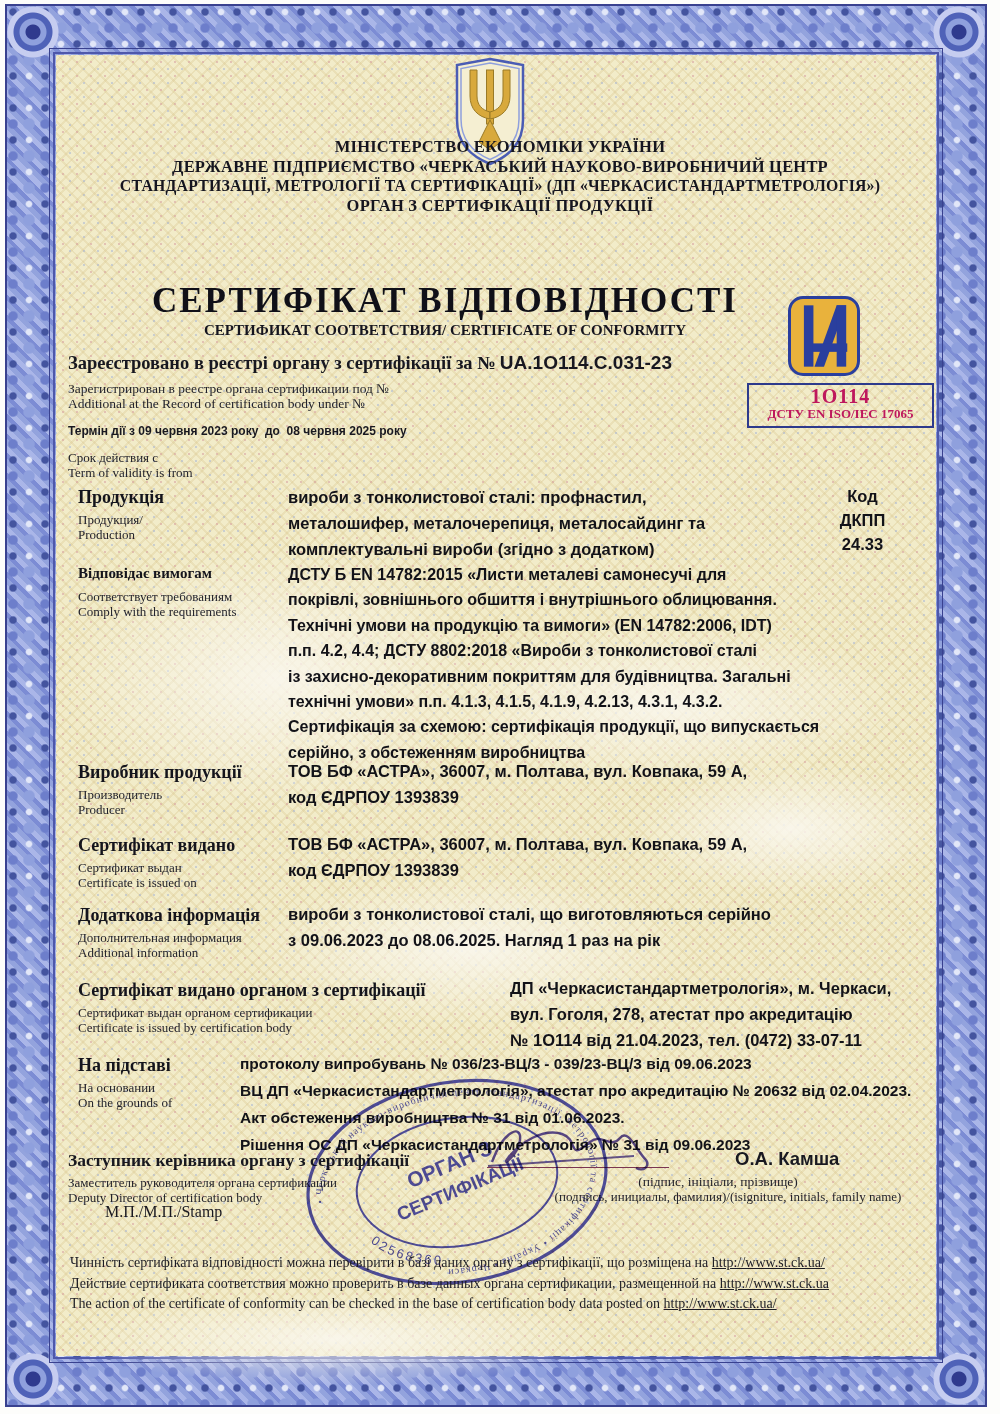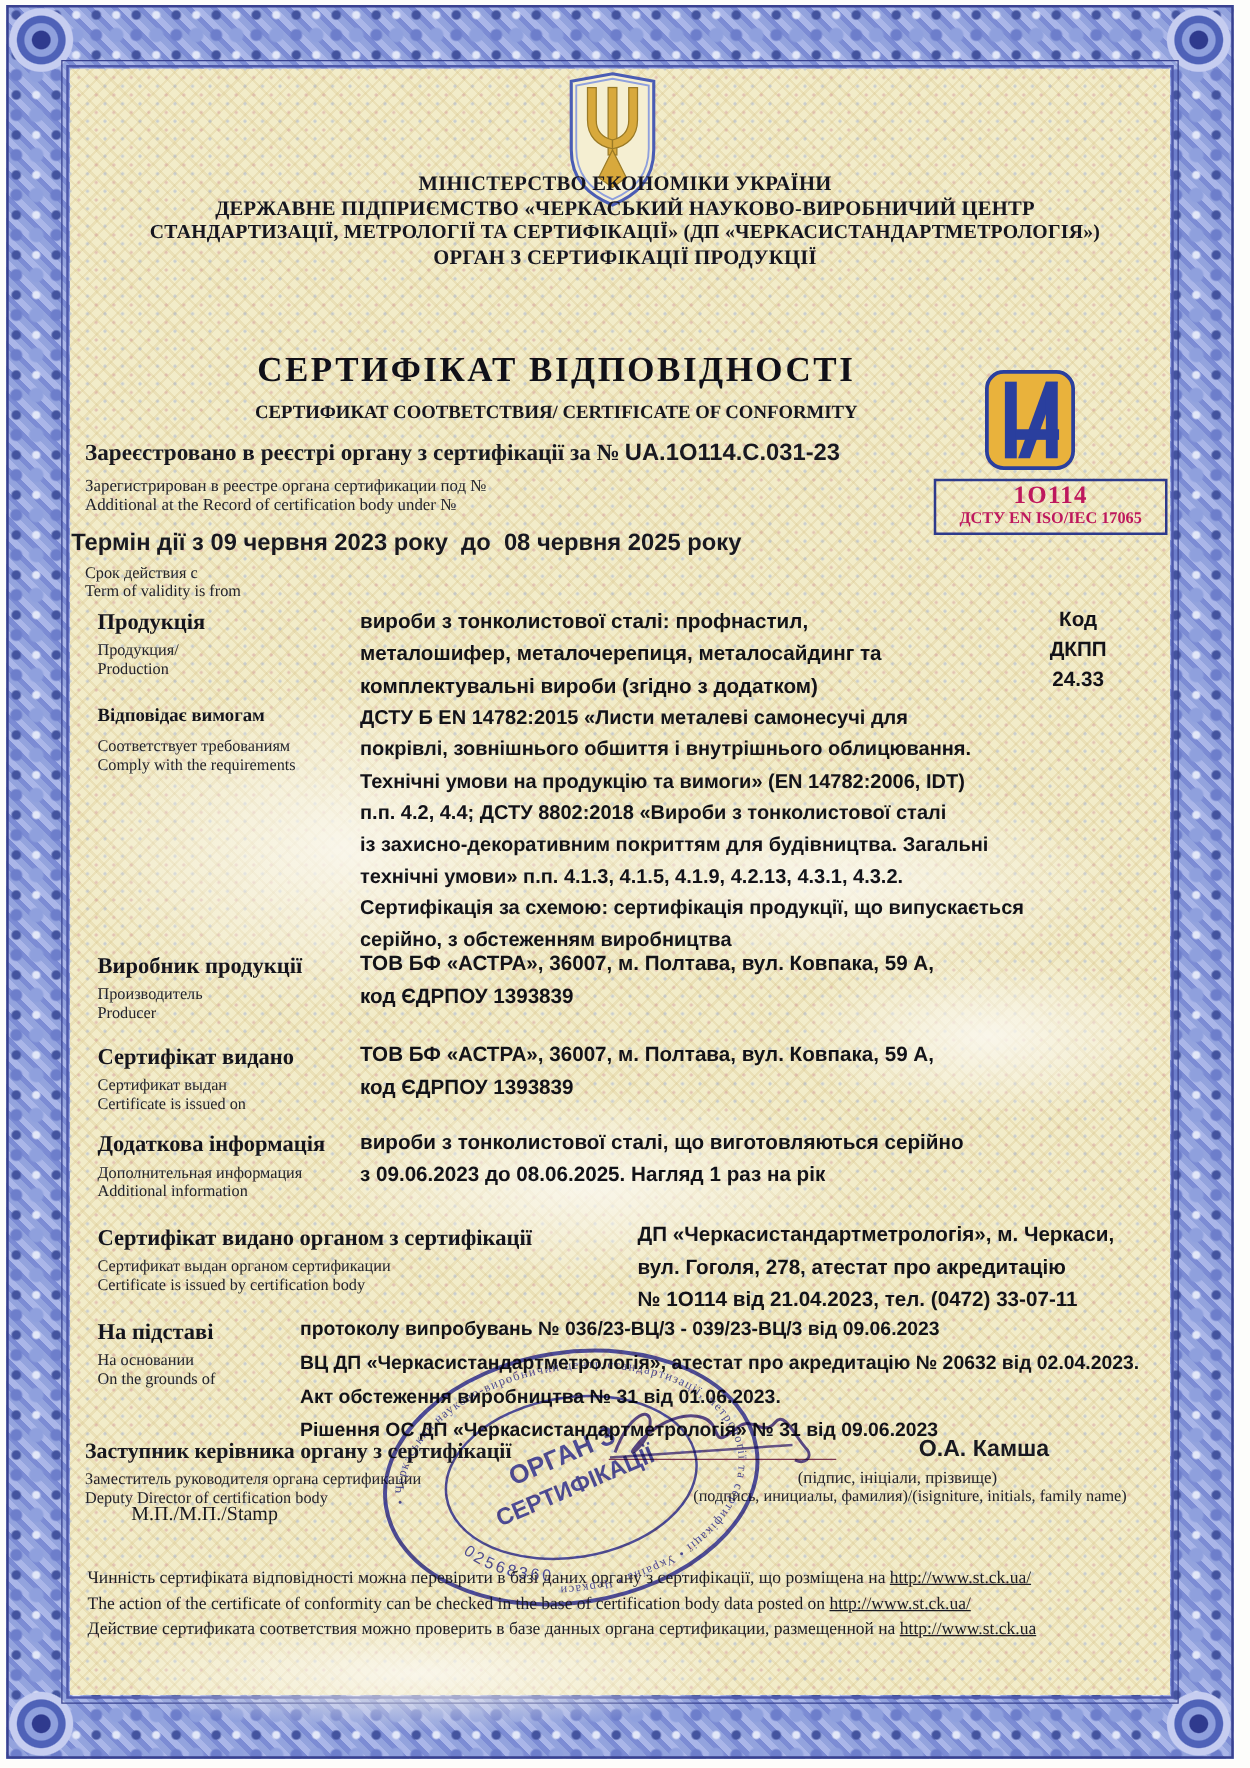--- a/index.html
+++ b/index.html
@@ -78,21 +78,21 @@
     </g>
   </svg>
 
   <div class="abs ctr" style="left:60px;right:60px;top:137px;">
     <div class="ser-b hdr-line">МІНІСТЕРСТВО ЕКОНОМІКИ УКРАЇНИ</div>
     <div class="ser-b hdr-line">ДЕРЖАВНЕ ПІДПРИЄМСТВО «ЧЕРКАСЬКИЙ НАУКОВО-ВИРОБНИЧИЙ ЦЕНТР</div>
     <div class="ser-b hdr-line" style="font-size:15.8px;">СТАНДАРТИЗАЦІЇ, МЕТРОЛОГІЇ ТА СЕРТИФІКАЦІЇ» (ДП «ЧЕРКАСИСТАНДАРТМЕТРОЛОГІЯ»)</div>
     <div class="ser-b hdr-line">ОРГАН З СЕРТИФІКАЦІЇ ПРОДУКЦІЇ</div>
   </div>
 
-  <div class="abs ctr ser-b" style="left:0;right:110px;top:281px;font-size:28px;letter-spacing:2px;color:#101018;">СЕРТИФІКАТ ВІДПОВІДНОСТІ</div>
+  <div class="abs ctr ser-b" style="left:0;right:110px;top:281px;font-size:35px;letter-spacing:2px;color:#101018;">СЕРТИФІКАТ ВІДПОВІДНОСТІ</div>
   <div class="abs ctr ser-b" style="left:0;right:110px;top:322px;font-size:15px;color:#15151f;">СЕРТИФИКАТ СООТВЕТСТВИЯ/ CERTIFICATE OF CONFORMITY</div>
 
   <div class="abs" style="left:788px;top:296px;width:66px;height:74px;background:#e9b23c;border:3px solid #2a3f9e;border-radius:15px;">
     <svg width="66" height="74" viewBox="0 0 60 70">
       <g fill="#2a3f9e">
         <rect x="11" y="6" width="9" height="58"></rect>
         <polygon points="42,6 51,6 30,64 21,64"></polygon>
         <polygon points="42,6 51,6 51,64 42,64"></polygon>
         <rect x="19" y="42" width="33" height="8"></rect>
       </g>
@@ -103,21 +103,21 @@
     <div class="ser-b navy" style="font-size:13px;line-height:14px;">ДСТУ EN ISO/ІЕС 17065</div>
   </div>
 
   <div class="abs" style="left:68px;top:352px;">
     <span class="ser-b" style="font-size:18.5px;">Зареєстровано в реєстрі органу з сертифікації за №</span>
     <span class="sans-b" style="font-size:19px;">UA.1О114.С.031-23</span>
   </div>
   <div class="abs ser sub" style="left:68px;top:381px;font-size:13.5px;">Зарегистрирован в реестре органа сертификации под №</div>
   <div class="abs ser sub" style="left:68px;top:396px;font-size:13.5px;">Additional at the Record of certification body under №</div>
 
-  <div class="abs sans-b" style="left:57px;top:424px;font-size:19px;white-space:pre-wrap;">Термін дії з 09 червня 2023 року  до  08 червня 2025 року</div>
+  <div class="abs sans-b" style="left:68px;top:424px;font-size:12px;white-space:pre-wrap;">Термін дії з 09 червня 2023 року  до  08 червня 2025 року</div>
   <div class="abs ser sub" style="left:68px;top:450px;">Срок действия с</div>
   <div class="abs ser sub" style="left:68px;top:465px;">Term of validity is from</div>
 
   <div class="abs ser-b lbl" style="left:78px;top:487px;">Продукція</div>
   <div class="abs ser sub" style="left:78px;top:512px;">Продукция/</div>
   <div class="abs ser sub" style="left:78px;top:527px;">Production</div>
   <div class="abs sans-b val" style="left:288px;top:484px;width:540px;">вироби з тонколистової сталі: профнастил,
 металошифер, металочерепиця, металосайдинг та
 комплектувальні вироби (згідно з додатком)</div>
   <div class="abs sans-b val ctr" style="left:815px;top:484px;width:95px;line-height:24px;">Код
@@ -201,16 +201,16 @@
       </text>
       <g transform="rotate(-14 165 114)" text-anchor="middle" font-family="Liberation Sans, DejaVu Sans, sans-serif" font-weight="bold">
         <text x="165" y="102" font-size="21">ОРГАН З</text>
         <text x="165" y="128" font-size="19">СЕРТИФІКАЦІЇ</text>
       </g>
     </g>
   </svg>
 
   <div class="abs" style="left:70px;top:1253px;width:870px;">
     <div class="ser foot-line"><span>Чинність сертифіката відповідності можна перевірити в базі даних органу з сертифікації, що розміщена на </span><span class="url">http://www.st.ck.ua/</span></div>
+    <div class="ser foot-line"><span>Действие сертификата соответствия можно проверить в базе данных органа сертификации, размещенной на </span><span class="url">http://www.st.ck.ua</span></div>
     <div class="ser foot-line"><span>The action of the certificate of conformity can be checked in the base of certification body data posted on </span><span class="url">http://www.st.ck.ua/</span></div>
-    <div class="ser foot-line"><span>Действие сертификата соответствия можно проверить в базе данных органа сертификации, размещенной на </span><span class="url">http://www.st.ck.ua</span></div>
   </div>
 </div>
 
 </body></html>

